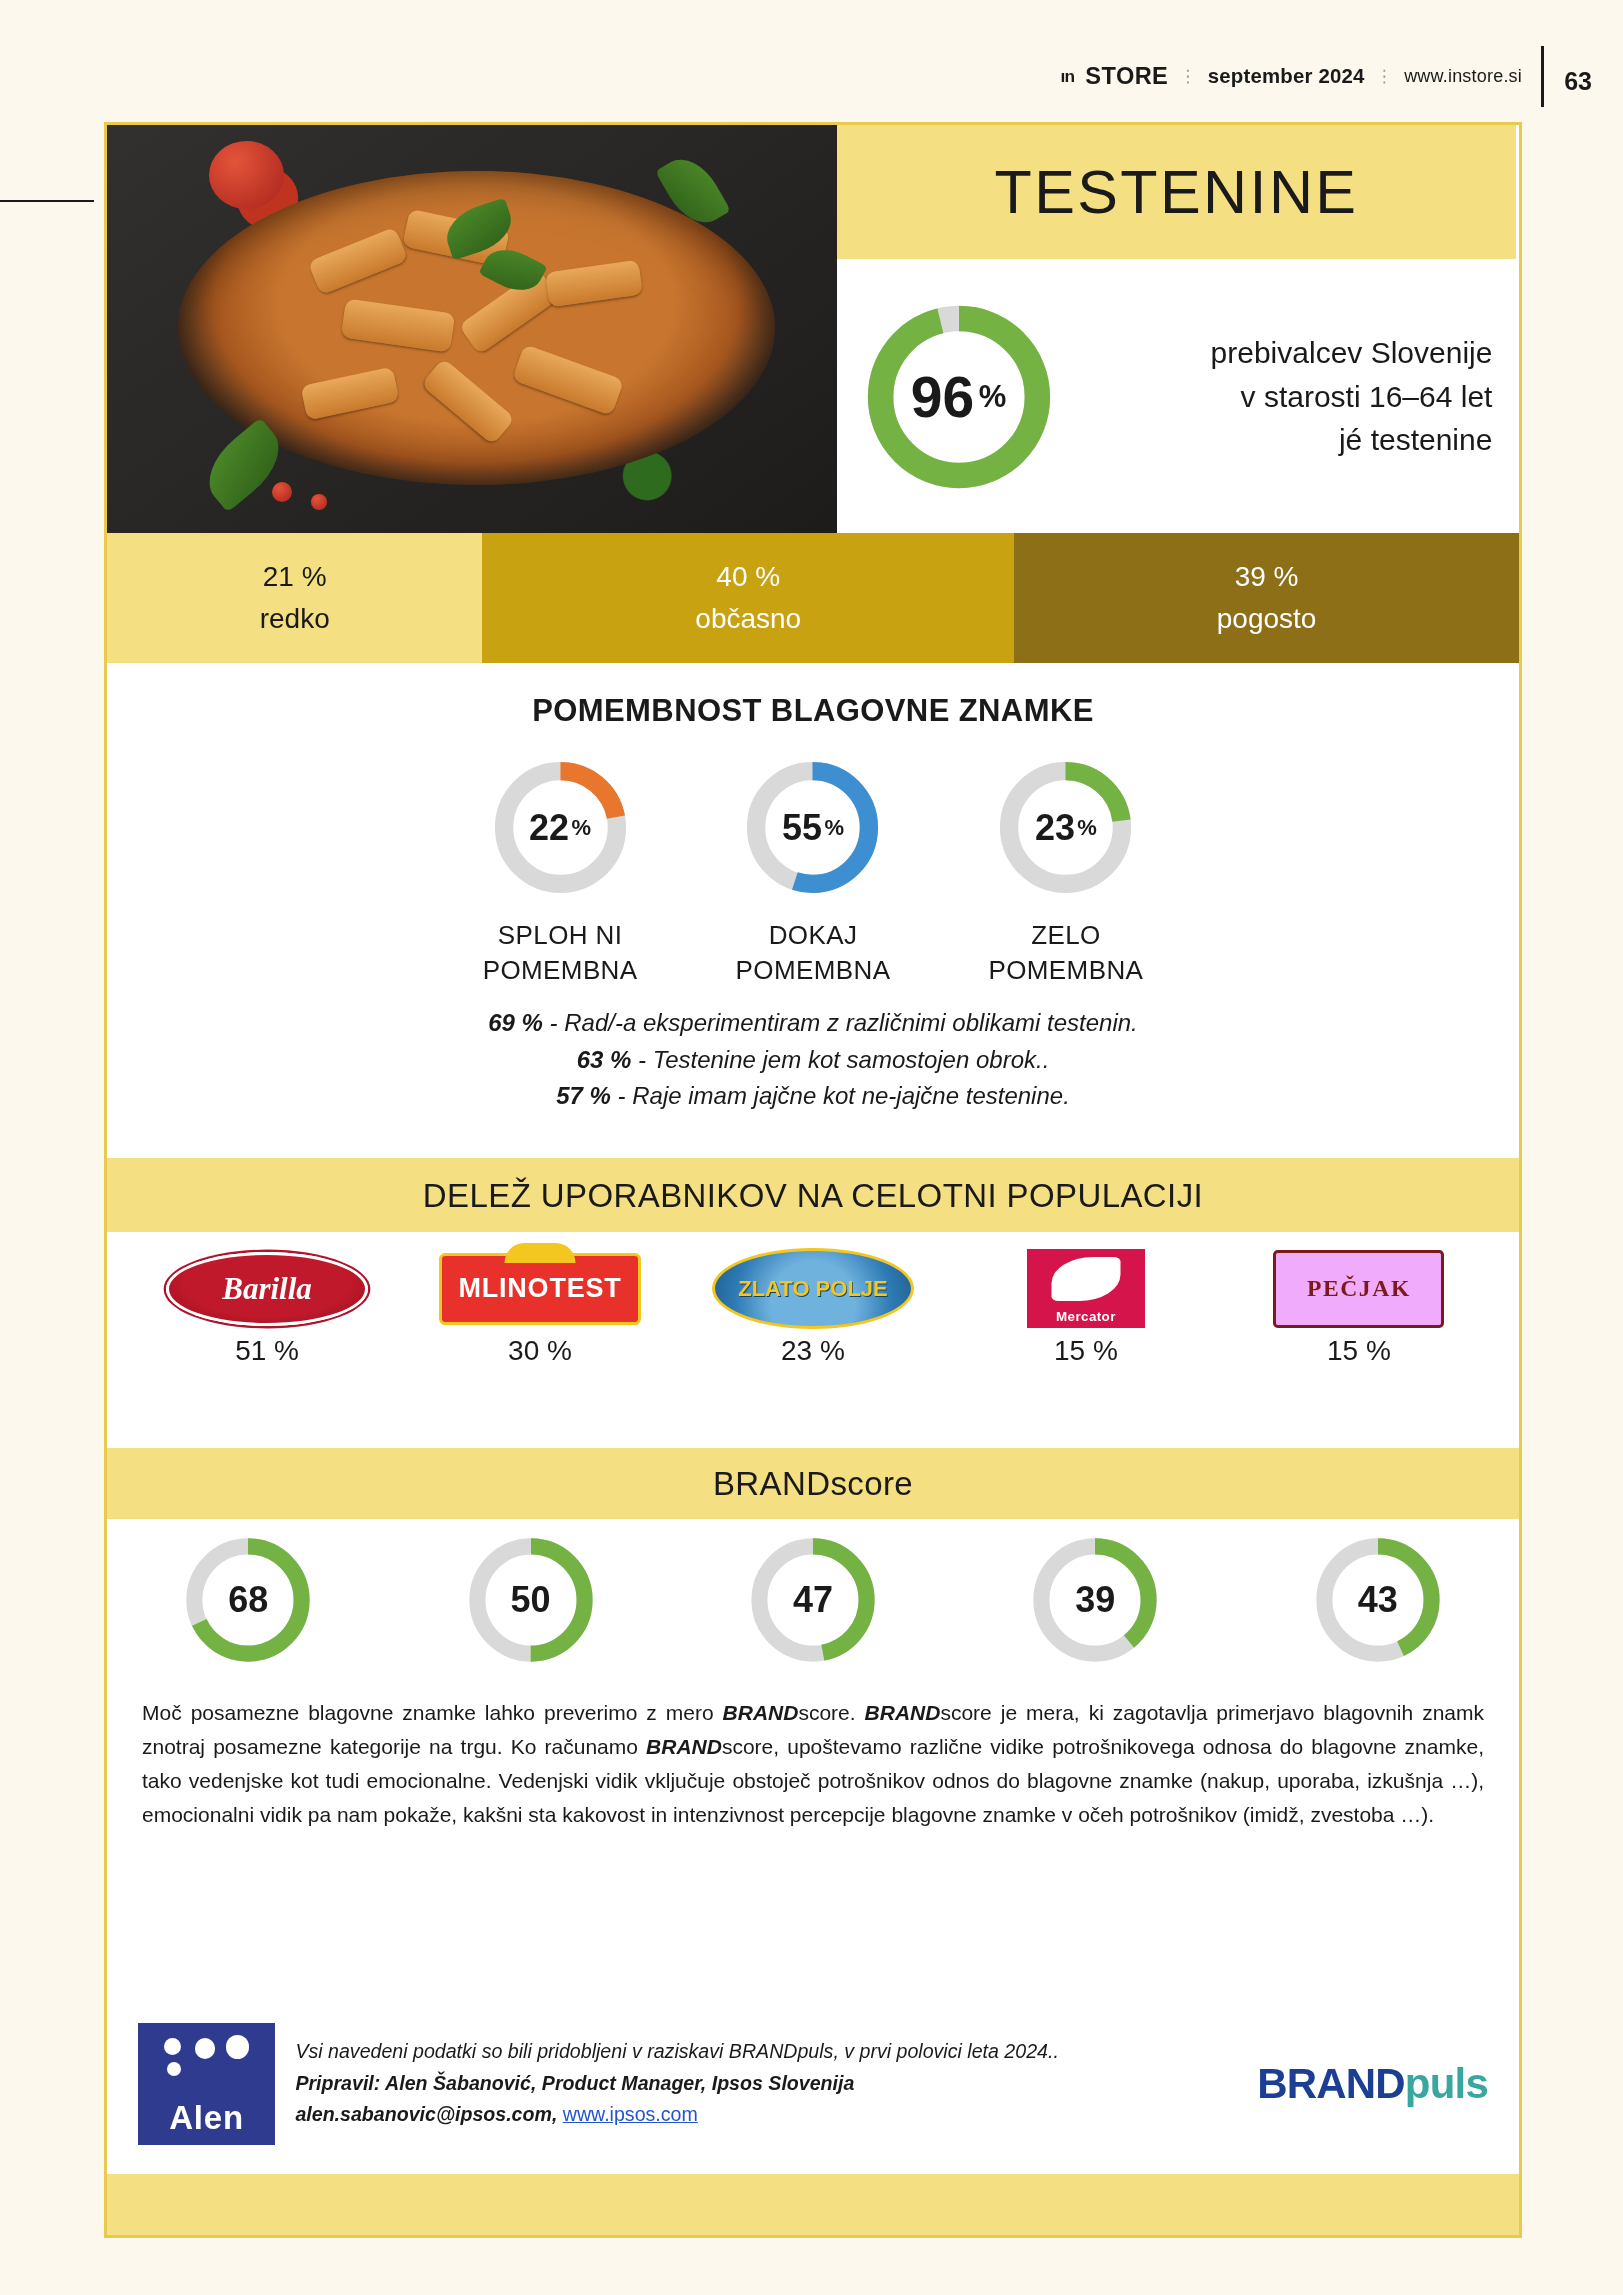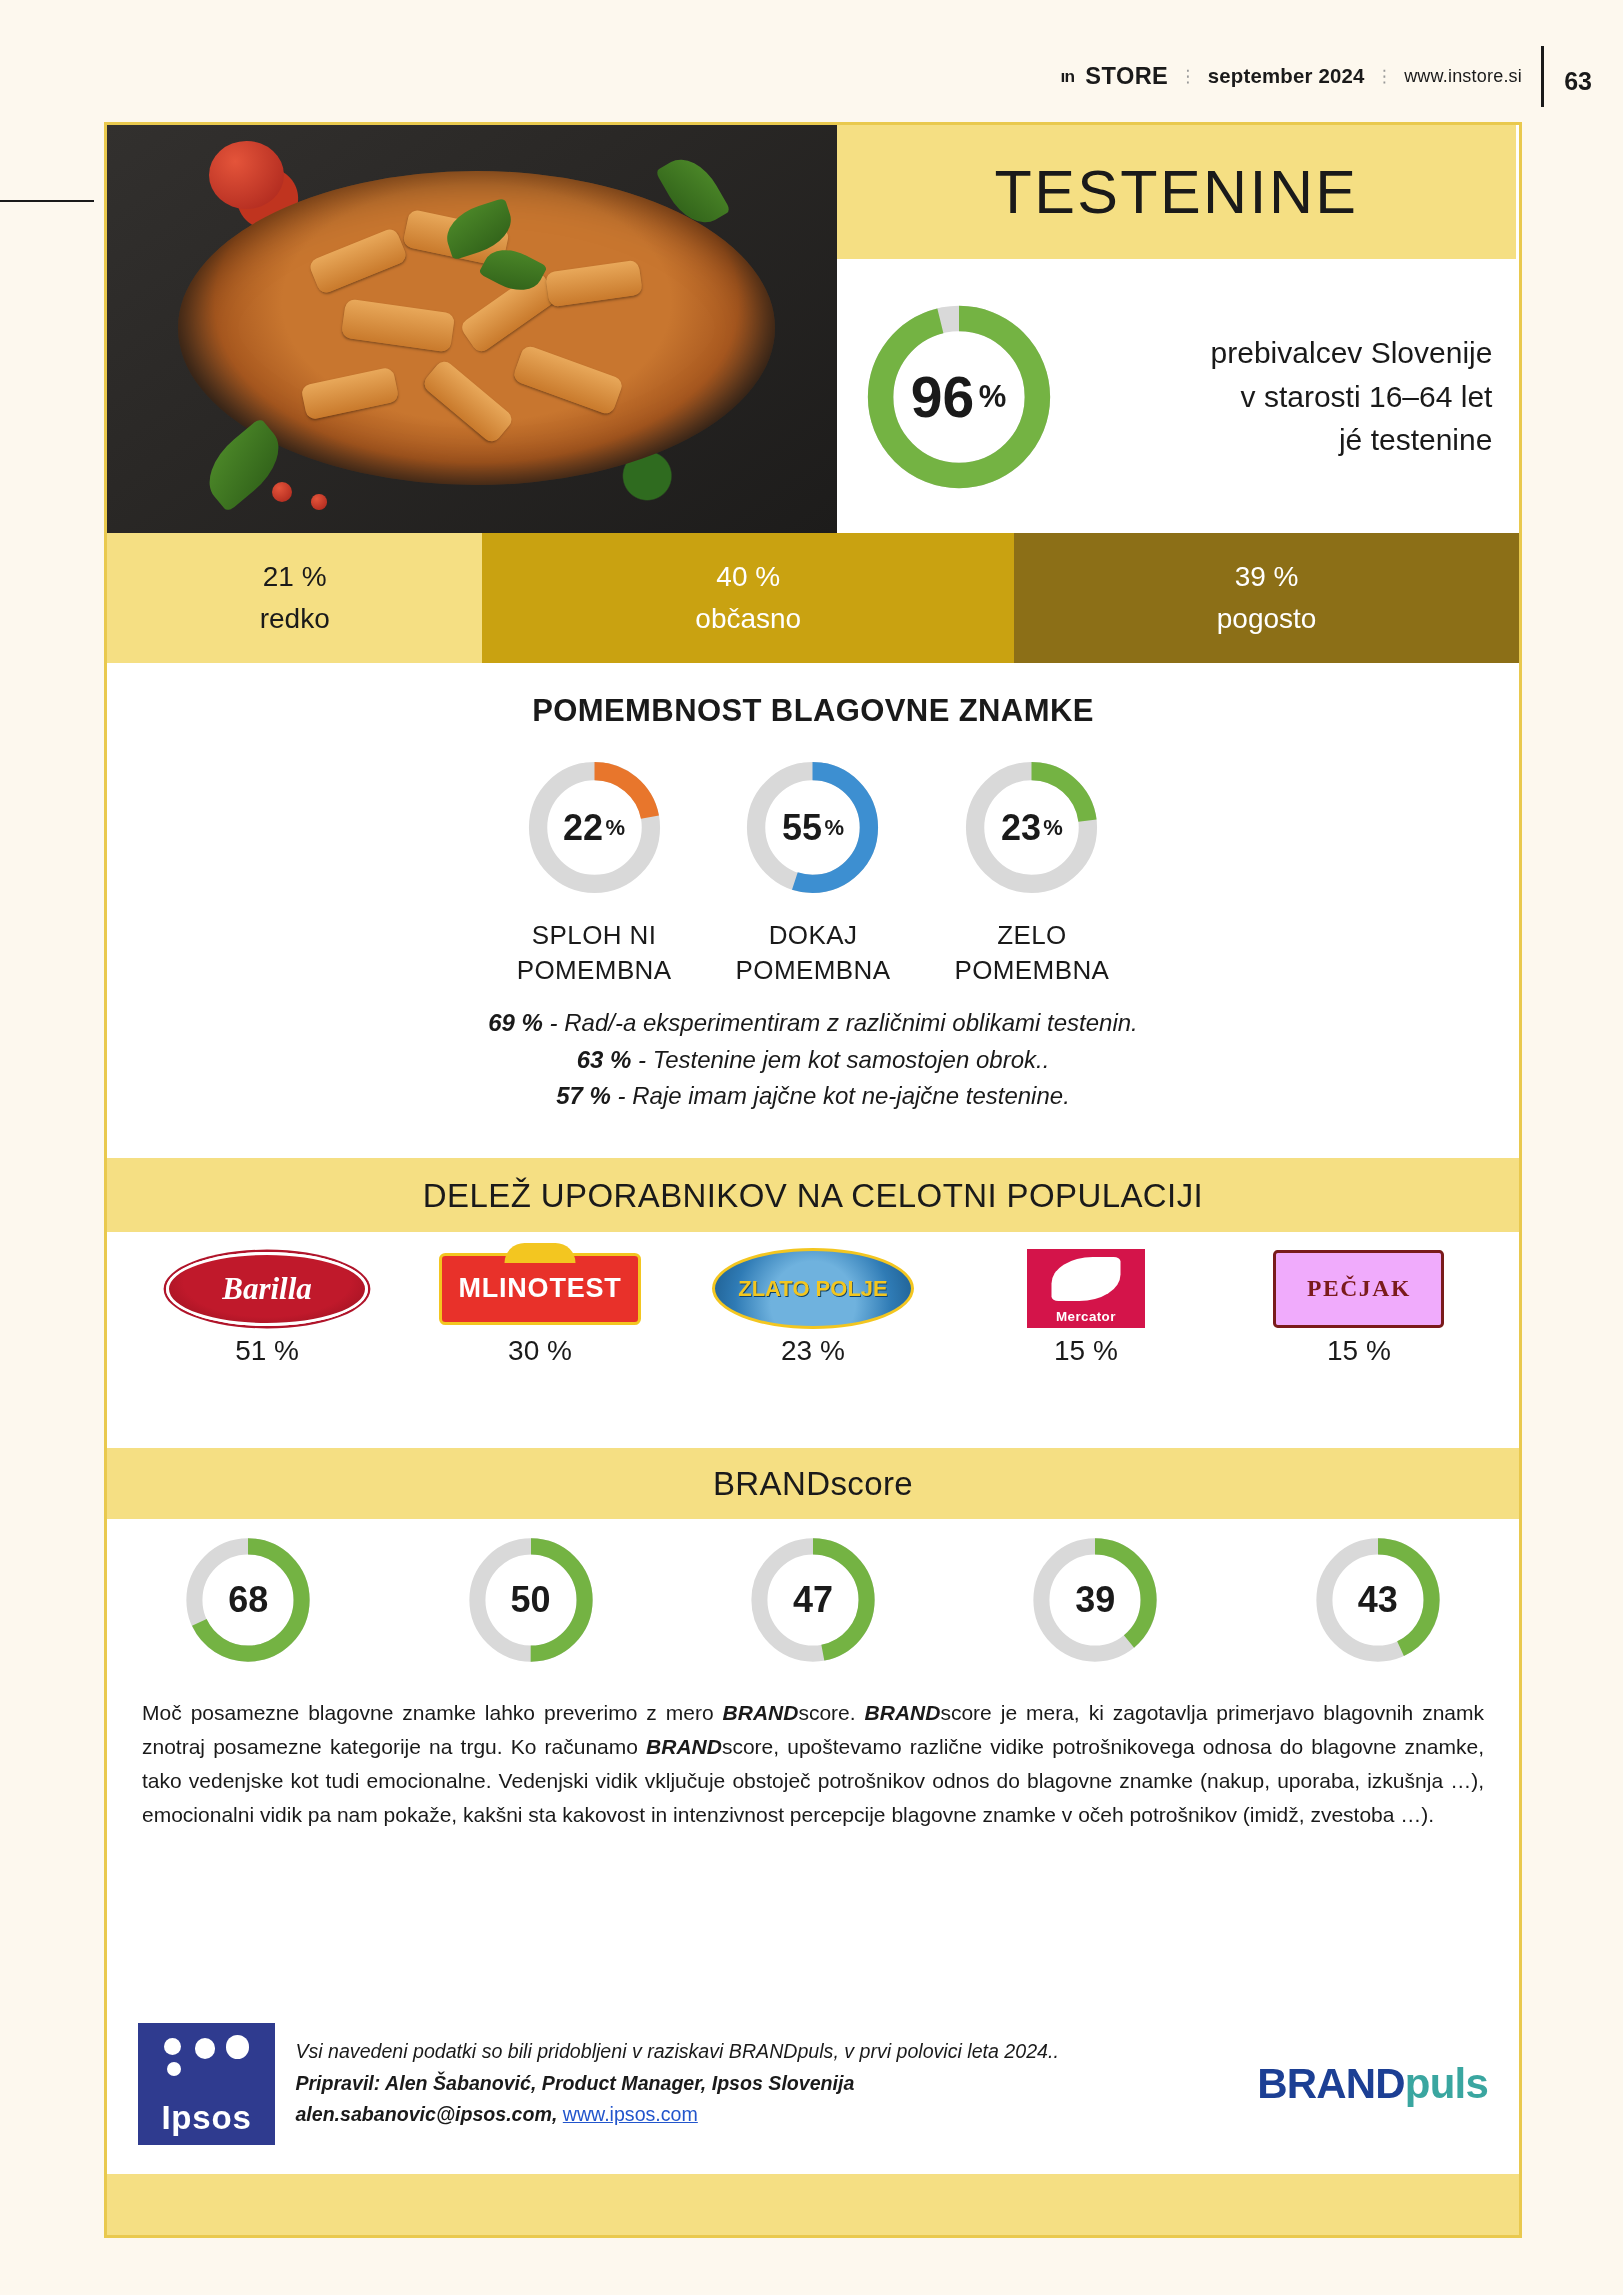--- a/index.html
+++ b/index.html
@@ -98,21 +98,21 @@
   .freq div{display:flex;flex-direction:column;align-items:center;justify-content:center;font-size:28px;line-height:1.5;}
   .freq .f1{width:377px;background:#f5df83;color:#1a1a1a;}
   .freq .f2{width:534px;background:#c9a211;color:#ffffff;}
   .freq .f3{width:507px;background:#8c6f17;color:#ffffff;}
 
   
   .sec-importance{position:absolute;left:0;top:522px;width:100%;height:510px;background:#fff;margin-top:27px;}
   .sec-title{
     font-size:31px;font-weight:bold;text-align:center;margin-top:19px;letter-spacing:0.4px;
   }
-  .imp-row{display:flex;justify-content:center;gap:64px;margin-top:28px;}
+  .imp-row{display:flex;justify-content:center;gap:98px;margin-top:28px;}
   .imp-item{display:flex;flex-direction:column;align-items:center;}
   .imp-item .cap{
     margin-top:20.4px;text-align:center;font-size:26px;line-height:1.35;letter-spacing:0.4px;
   }
   .stats{margin-top:20.4px;text-align:center;}
   .stats .line{font-size:24px;margin:8.6px 0;font-style:italic;}
   .stats .line b{font-style:italic;font-weight:bold;}
 
   
   .band{
@@ -450,21 +450,21 @@
   </div>
 
   <div class="footer">
     <div class="ipsos-logo">
       <div class="dotrow">
         <i style="left:4.7px;top:3.1px;"></i>
         <i style="left:35px;top:3.1px;width:20.4px;height:20.4px;"></i>
         <i style="left:66px;top:0px;width:23.6px;height:23.6px;"></i>
         <i style="left:7.9px;top:27px;width:14px;height:14px;"></i>
       </div>
-      <span>Ipsos</span>
+      <span>Alen</span>
     </div>
     <div class="footer-text">
       <div class="it">Vsi navedeni podatki so bili pridobljeni v raziskavi BRANDpuls, v prvi polovici leta 2024..</div>
       <div class="b">Pripravil: Alen Šabanović, Product Manager, Ipsos Slovenija</div>
       <div>
         <span class="b">alen.sabanovic@ipsos.com,</span>
         <a href="#">www.ipsos.com</a>
       </div>
     </div>
     <div class="brandpuls">

